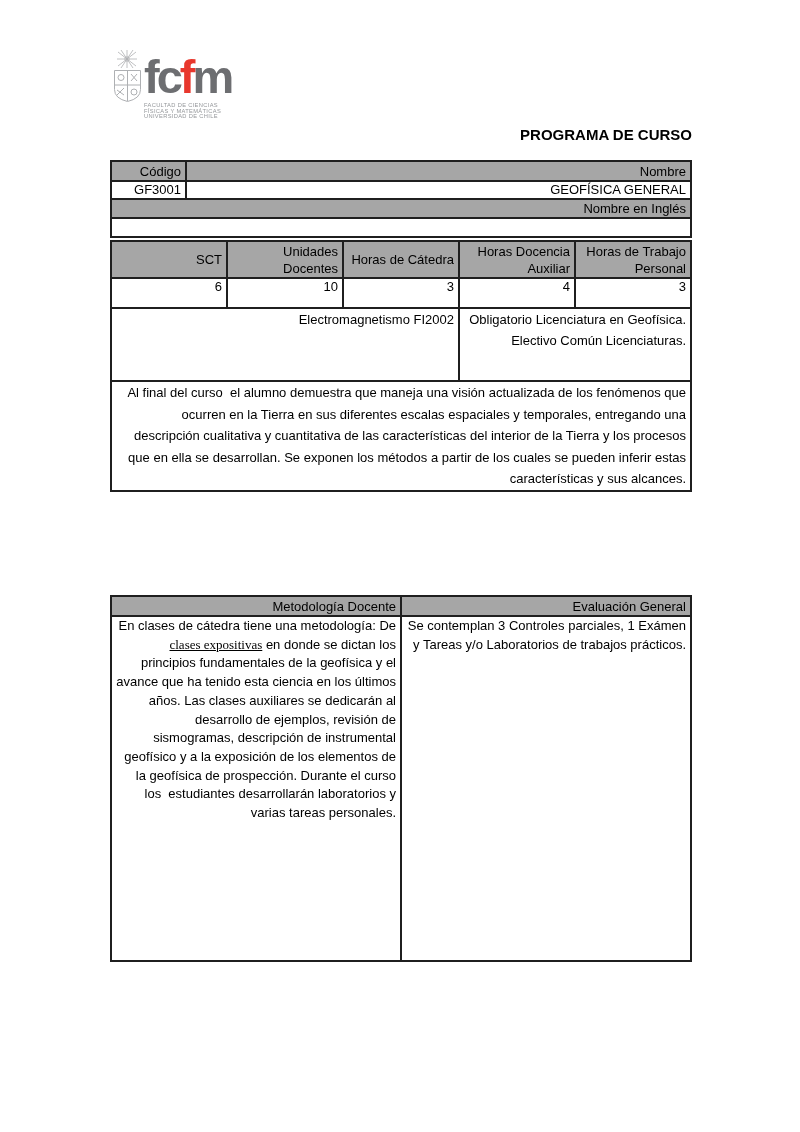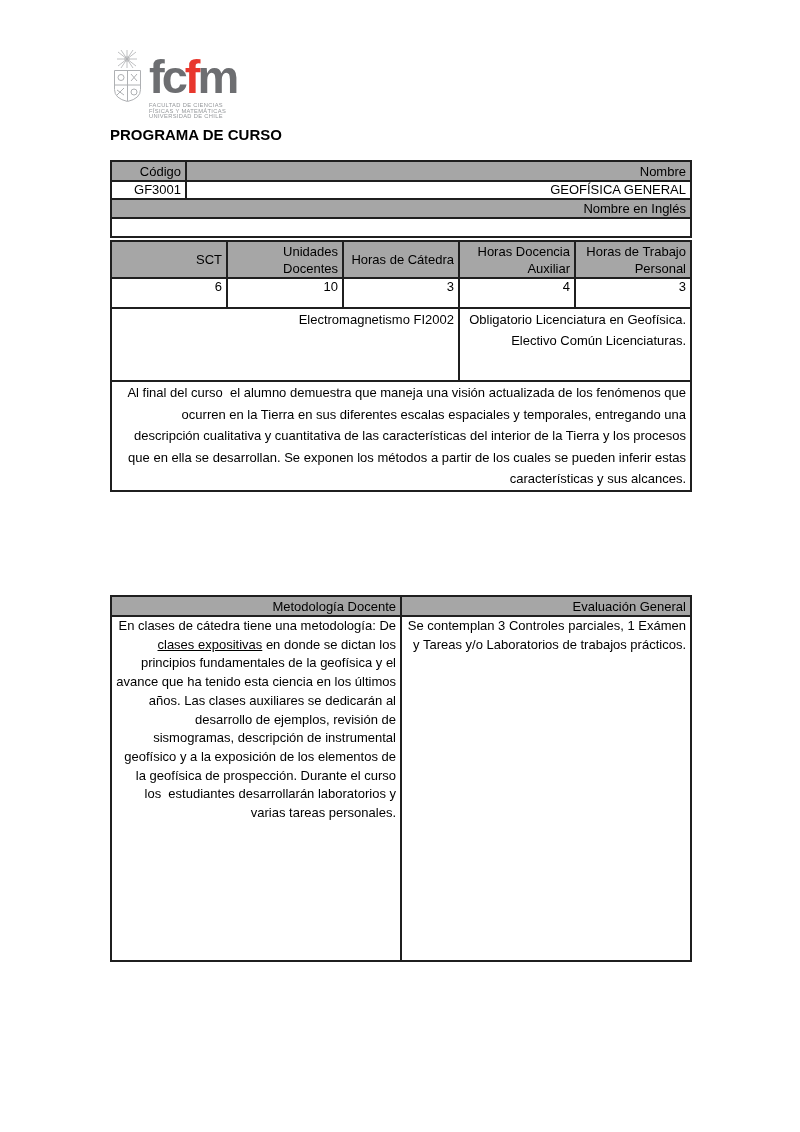--- a/index.html
+++ b/index.html
@@ -10,34 +10,34 @@
   }
   html,body{margin:0;padding:0;background:#ffffff;}
   .page{
     position:relative;width:800px;height:1132px;background:#ffffff;
     font-family:"Liberation Sans",sans-serif;color:#000;overflow:hidden;
   }
 
   
   .logo{position:absolute;left:111px;top:47px;display:flex;align-items:flex-start;}
   .crest{width:33px;height:60px;margin-top:2px;}
-  .brand-block{margin-left:5px;}
+  .brand-block{}
   .wordmark{
     font-weight:bold;font-size:47px;line-height:44px;letter-spacing:-3px;
     color:var(--logo-gray);margin-top:8px;
   }
   .wordmark .red{color:var(--logo-red);}
   .caption{
     margin-top:3px;font-size:7px;line-height:7px;letter-spacing:0.4px;
     color:#94979a;transform:scale(0.82);transform-origin:0 0;white-space:nowrap;
   }
 
   
   .title{
-    position:absolute;left:110px;top:126px;width:582px;text-align:left;
+    position:absolute;left:110px;top:126px;width:582px;text-align:right;
     font-weight:bold;font-size:15px;
   }
 
   
   table.t{
     position:absolute;left:110px;width:582px;
     border-collapse:collapse;table-layout:fixed;
   }
   .t1{top:160px;}
   .t2{top:240px;}
@@ -54,21 +54,21 @@
   }
   .center{text-align:center;}
   .vcell{text-align:center;padding-top:1px;}
   .body-text{line-height:21px;padding-top:2px;margin-top:31px;}
   .para{
     font-size:14.5px;line-height:21.5px;text-align:justify;
     padding:1px 5px 0 3px;
   }
   .meth{font-size:14px;line-height:18.7px;padding-top:2px;}
   .pre{white-space:pre-wrap;}
-  .und{text-decoration:underline;}
+  .und{text-decoration:underline;font-family:Liberation Serif, serif;}
 </style>
 </head>
 <body>
 
 <div class="page">
 
   <div class="logo">
     <svg class="crest" viewBox="0 0 33 60" fill="none" stroke="#aeb0b3" stroke-width="1">
       <g stroke-width="0.8">
         <line x1="16" y1="1" x2="16" y2="19"></line>

